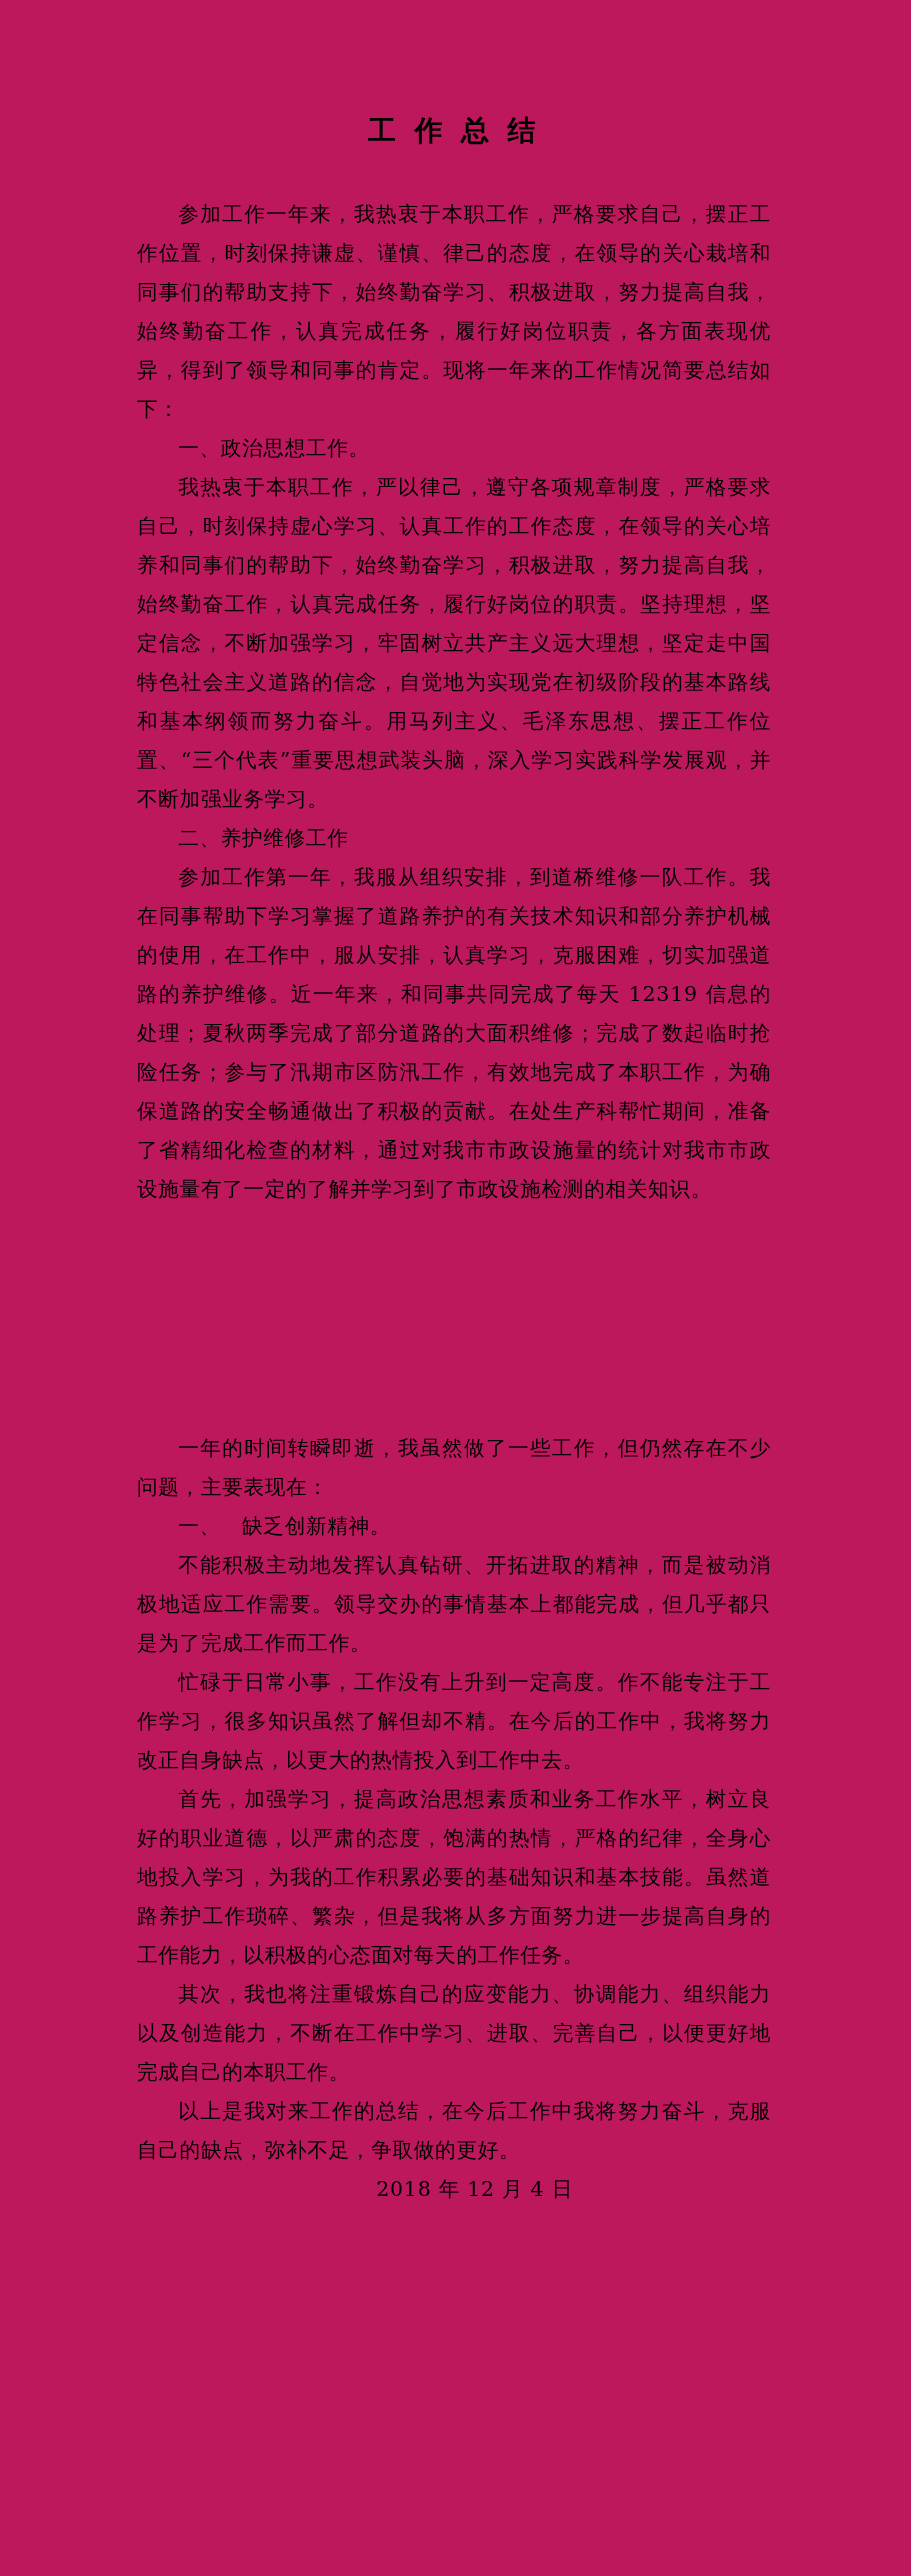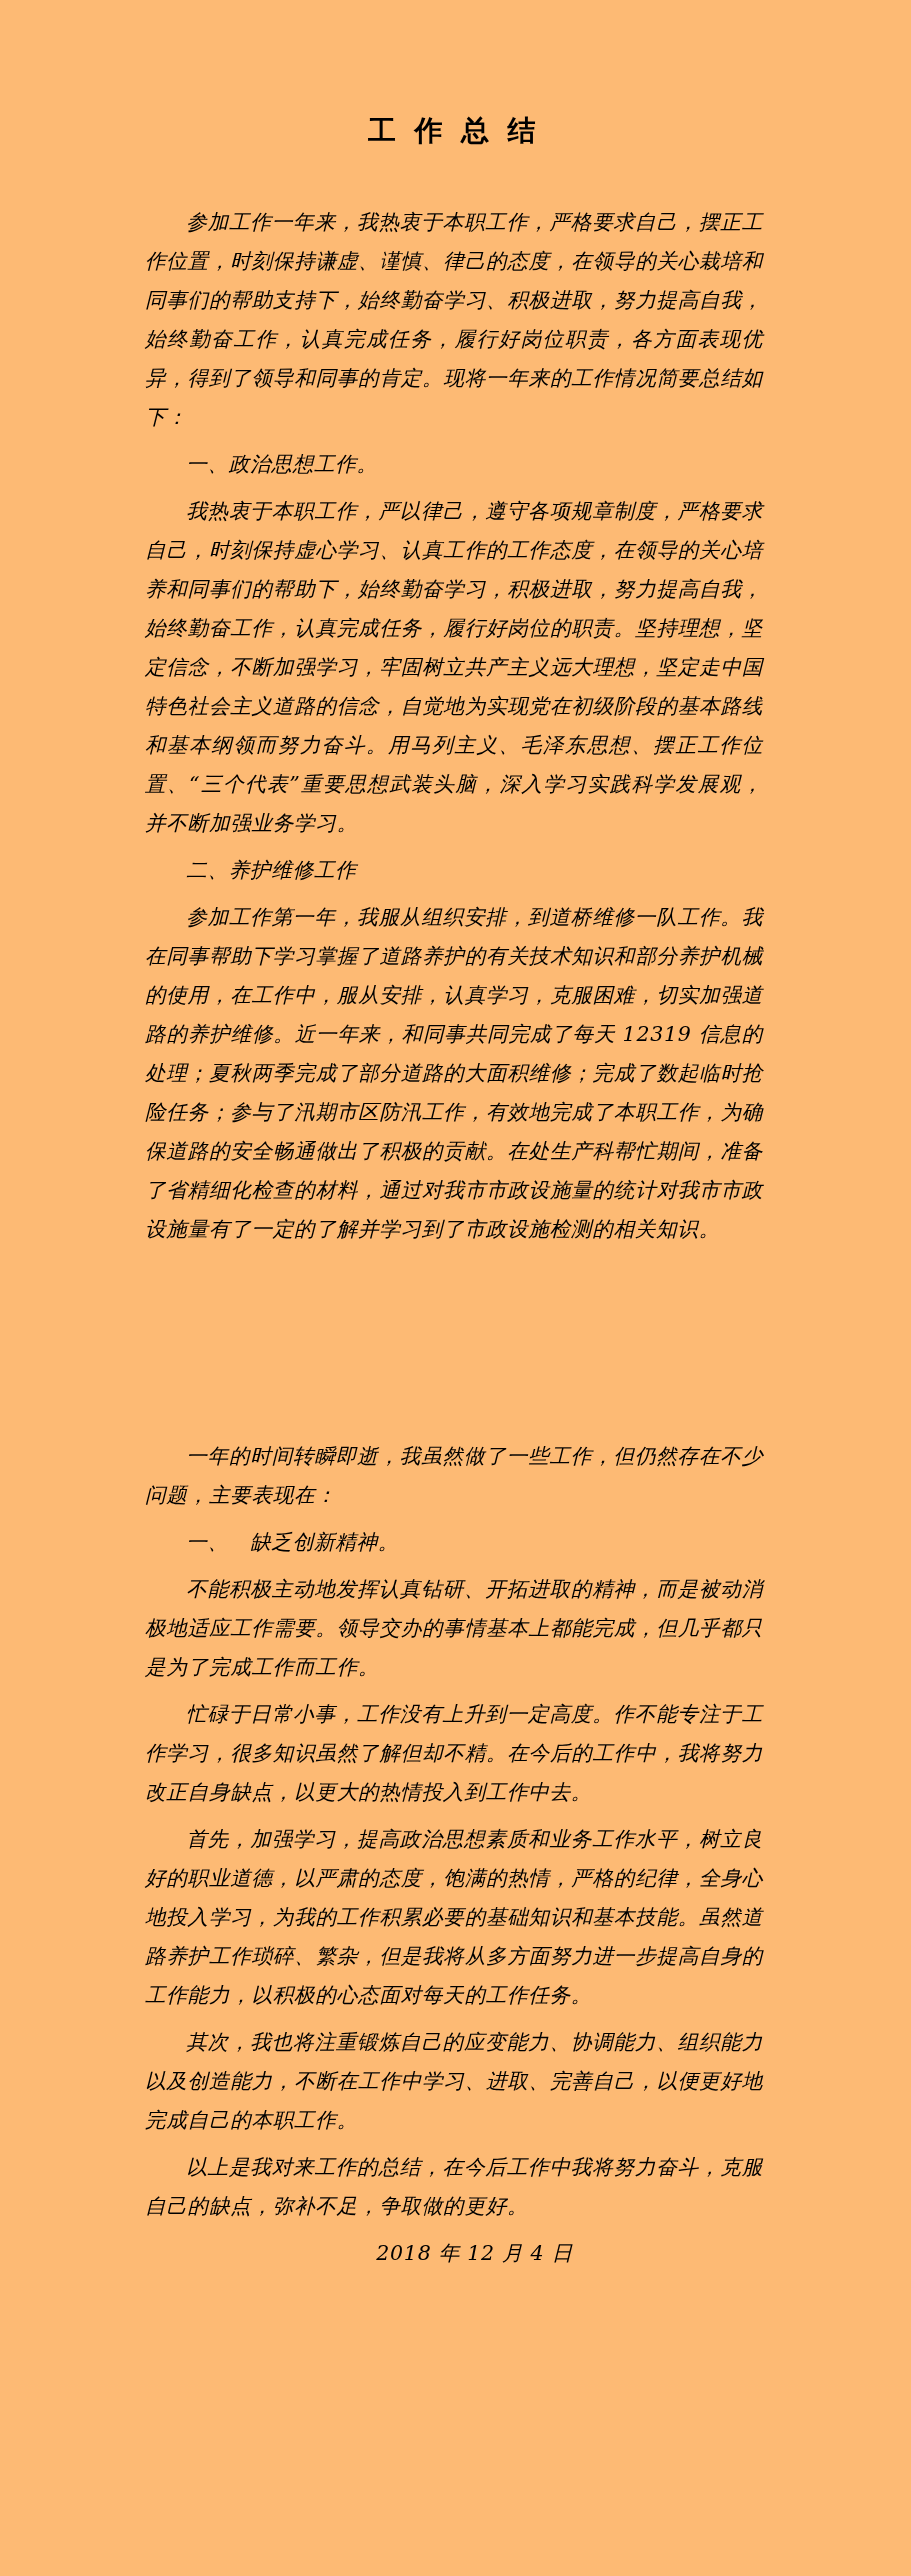--- a/index.html
+++ b/index.html
@@ -14,21 +14,21 @@
     color: #000000;
     position: relative;
     overflow: hidden;
   }
   .sheet {
     position: absolute;
     left: 0;
     top: 0;
     width: 911px;
     height: 2576px;
-    background: #fdba74;
+    background: #be185d;
   }
   .doc-title {
     position: absolute;
     top: 109px;
     left: 137px;
     width: 634px;
     text-align: center;
     font-size: 28px;
     font-weight: bold;
     letter-spacing: 4.4px;
@@ -41,24 +41,23 @@
     width: 634px;
     font-size: 20.6px;
     line-height: 39px;
     letter-spacing: 0.7px;
     text-align: justify;
     text-justify: inter-ideograph;
   }
   .text-block-1 { top: 195px; }
   .text-block-2 { top: 1429px; }
   .text-block p {
-    margin: 8px;
+    margin: 0;
     padding: 0;
     text-indent: 2em;
-    font-style: italic;
   }
   .date-line {
     margin: 0;
     margin-top: 39px;
     padding-right: 10.3px;
     text-indent: 0;
     text-align: center;
     white-space: pre;
   }
 </style>

